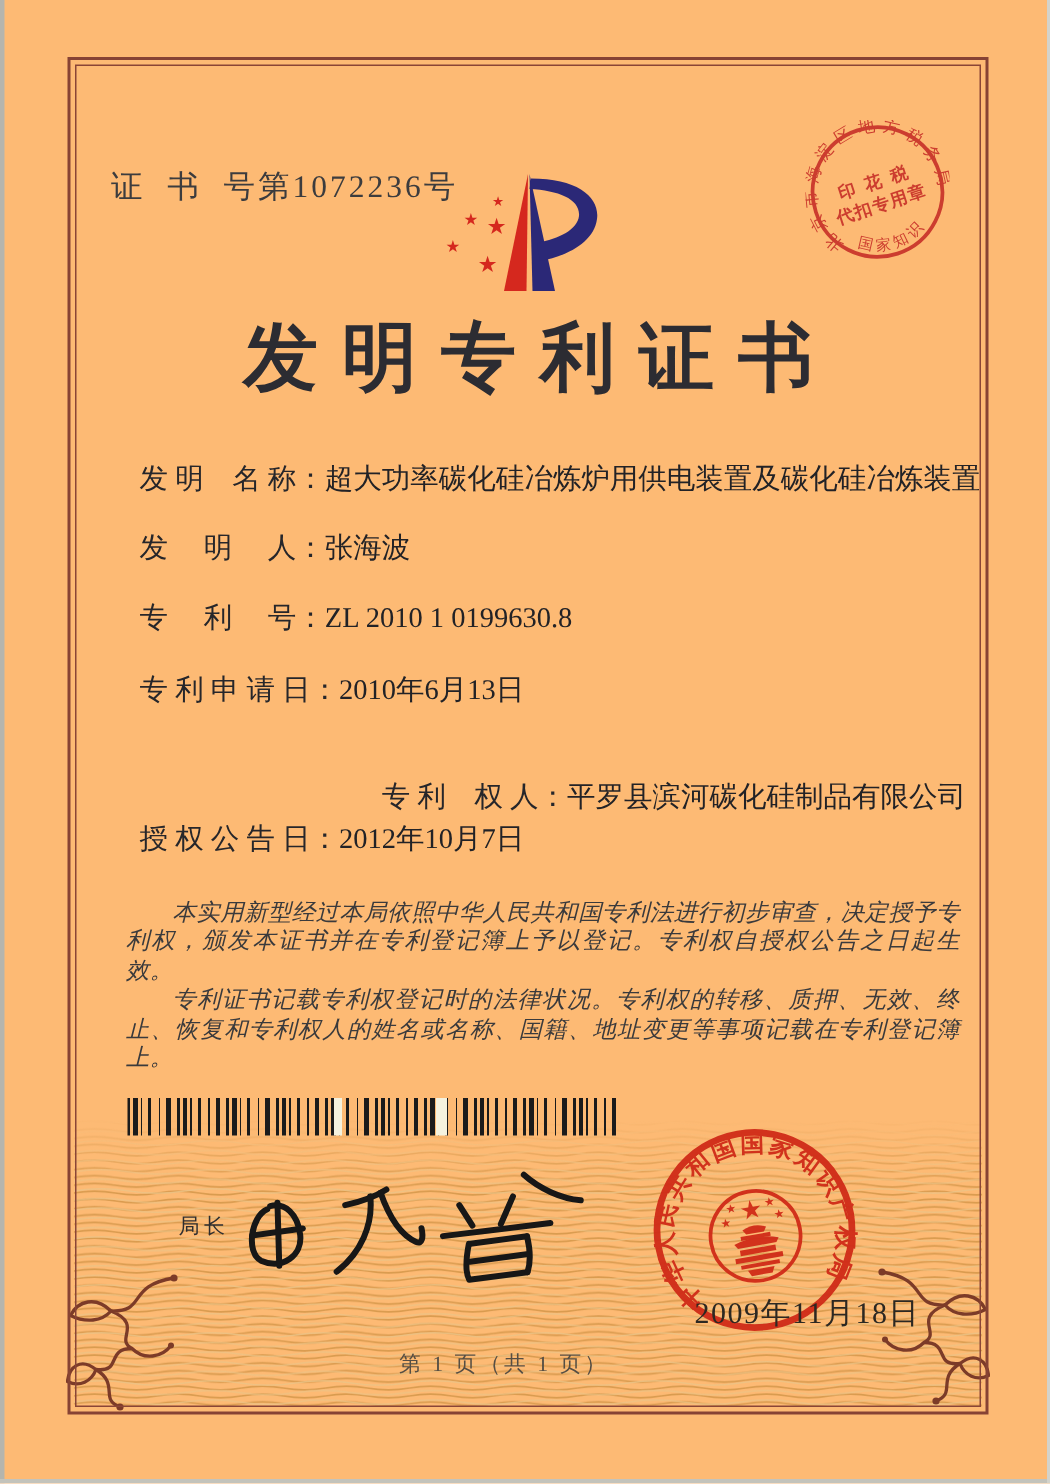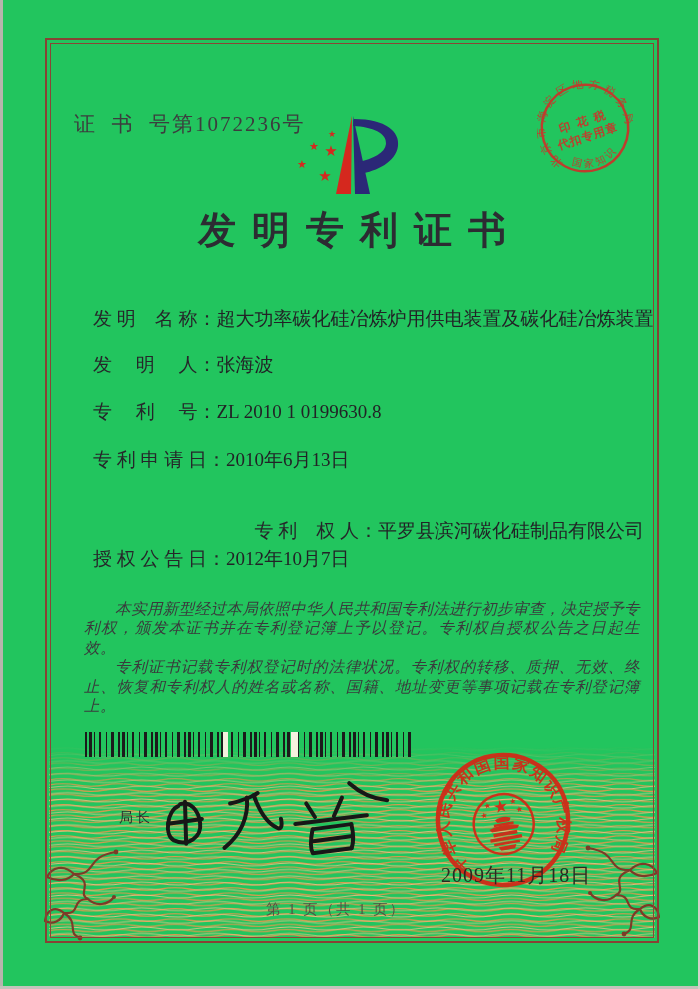--- a/index.html
+++ b/index.html
@@ -1,20 +1,20 @@
 <!DOCTYPE html>
 <html><head>
 <meta charset="utf-8">
 <style>
   * { margin:0; padding:0; box-sizing:border-box; }
   html,body { background:#ffffff; }
   body { font-family:"Liberation Serif","DejaVu Serif",serif; }
   #page {
     position:relative; width:700px; height:989px;
-    background:#22c55e; overflow:hidden;
+    background:#fdba74; overflow:hidden;
   }
   
   .edge-l { position:absolute; left:0; top:0; width:3px; height:100%; background:#b5b5ad; }
   .edge-b { position:absolute; left:0; bottom:0; width:100%; height:3px; background:#c3c3bb; }
   .edge-r { position:absolute; right:0; top:0; width:2px; height:100%; background:#d3d3cb; }
 
   
   .frame {
     position:absolute; left:45px; top:38px; width:614px; height:905px;
     border:2px solid #874334; z-index:6; pointer-events:none;
@@ -25,21 +25,21 @@
     position:absolute; left:74px; top:110px;
     font-size:21px; color:#3c3c3e; letter-spacing:2px; white-space:pre; z-index:2;
   }
 
   .logo { position:absolute; left:296px; top:112px; width:122px; height:88px; z-index:2; }
 
   .tax-stamp { position:absolute; left:537px; top:80px; width:96px; height:96px; z-index:3; opacity:.93; }
 
   .doc-title {
     position:absolute; left:45px; top:205px; width:614px;
-    text-align:center; font-size:38px; font-weight:bold; color:#2c2c32;
+    text-align:center; font-size:50px; font-weight:bold; color:#2c2c32;
     letter-spacing:16px; text-indent:16px; z-index:2;font-family:Liberation Serif, serif;
   }
 
   .field-row {
     position:absolute; left:74px; width:570px; font-size:19px; color:#26262a;
     white-space:pre; z-index:2;
   }
   .field-label { color:#26262a; }
   .field-value { color:#222226; }
   .f0 { top:284px; } .f1 { top:330px; } .f2 { top:377px; }
@@ -79,21 +79,21 @@
   .director-label {
     position:absolute; left:119px; top:809px; font-size:14px; color:#2e2e30;
     letter-spacing:3px; z-index:3;
   }
   .signature { position:absolute; left:155px; top:777px; width:245px; height:84px;
     z-index:3; transform:rotate(-3deg); }
 
   .seal { position:absolute; left:432px; top:749px; width:142px; height:142px; z-index:4; opacity:.95; }
 
   .issue-date {
-    position:absolute; left:441px; top:862px; font-size:20px; color:#2c2822;
+    position:absolute; left:463px; top:862px; font-size:20px; color:#2c2822;
     letter-spacing:1px; z-index:5; font-weight:500;
   }
 
   .page-footer {
     position:absolute; left:45px; top:900px; width:582px; text-align:center;
     font-size:14.5px; color:#564e44; letter-spacing:2px; white-space:pre; z-index:4;
   }
 </style>
 </head>
 <body>

